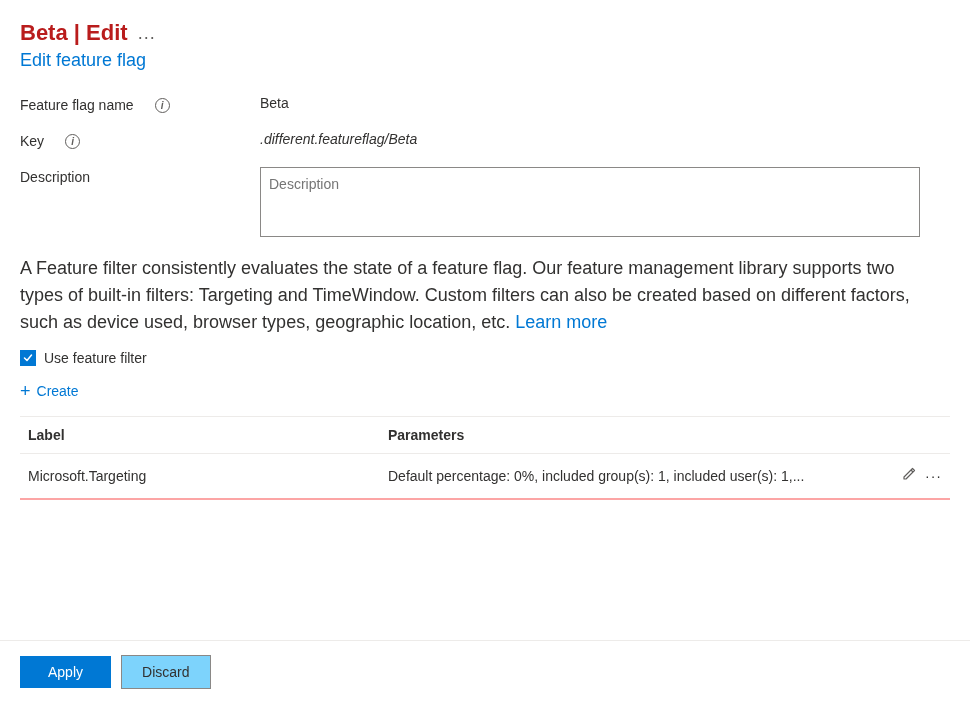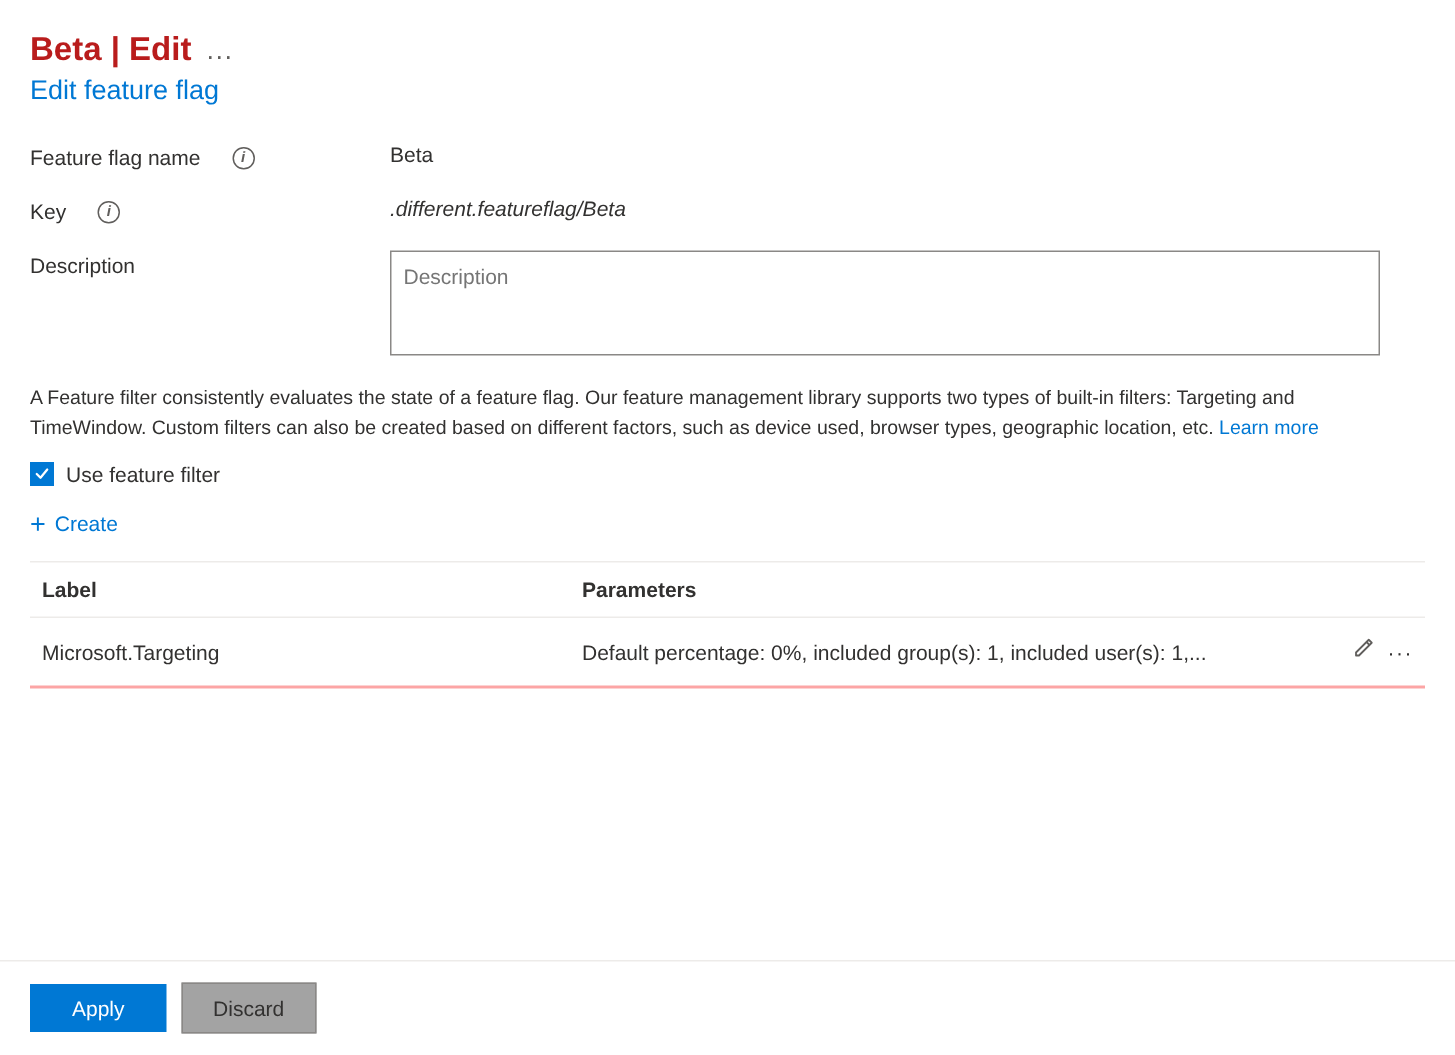--- a/index.html
+++ b/index.html
@@ -89,21 +89,21 @@
       resize: none;
       outline: none;
     }
     .section-title {
       font-size: 16px;
       font-weight: 600;
       color: #000;
       margin-bottom: 10px;
     }
     .feature-filter-desc {
-      font-size: 13px;
+      font-size: 18px;
       color: #323130;
       line-height: 1.5;
       max-width: 920px;
       margin-bottom: 14px;
     }
     .feature-filter-desc a {
       color: #0078d4;
       text-decoration: none;
     }
     .checkbox-row {
@@ -210,21 +210,21 @@
     .btn-apply {
       background: #0078d4;
       color: #fff;
       border: none;
       padding: 8px 28px;
       font-size: 14px;
       cursor: pointer;
       font-family: 'Segoe UI', Arial, sans-serif;
     }
     .btn-discard {
-      background: #a3a3a3;
+      background: #7dd3fc;
       color: #323130;
       border: 1px solid #8a8886;
       padding: 8px 20px;
       font-size: 14px;
       cursor: pointer;
       font-family: 'Segoe UI', Arial, sans-serif;
     }
     .params-cell-content {
       display: flex;
       align-items: center;

